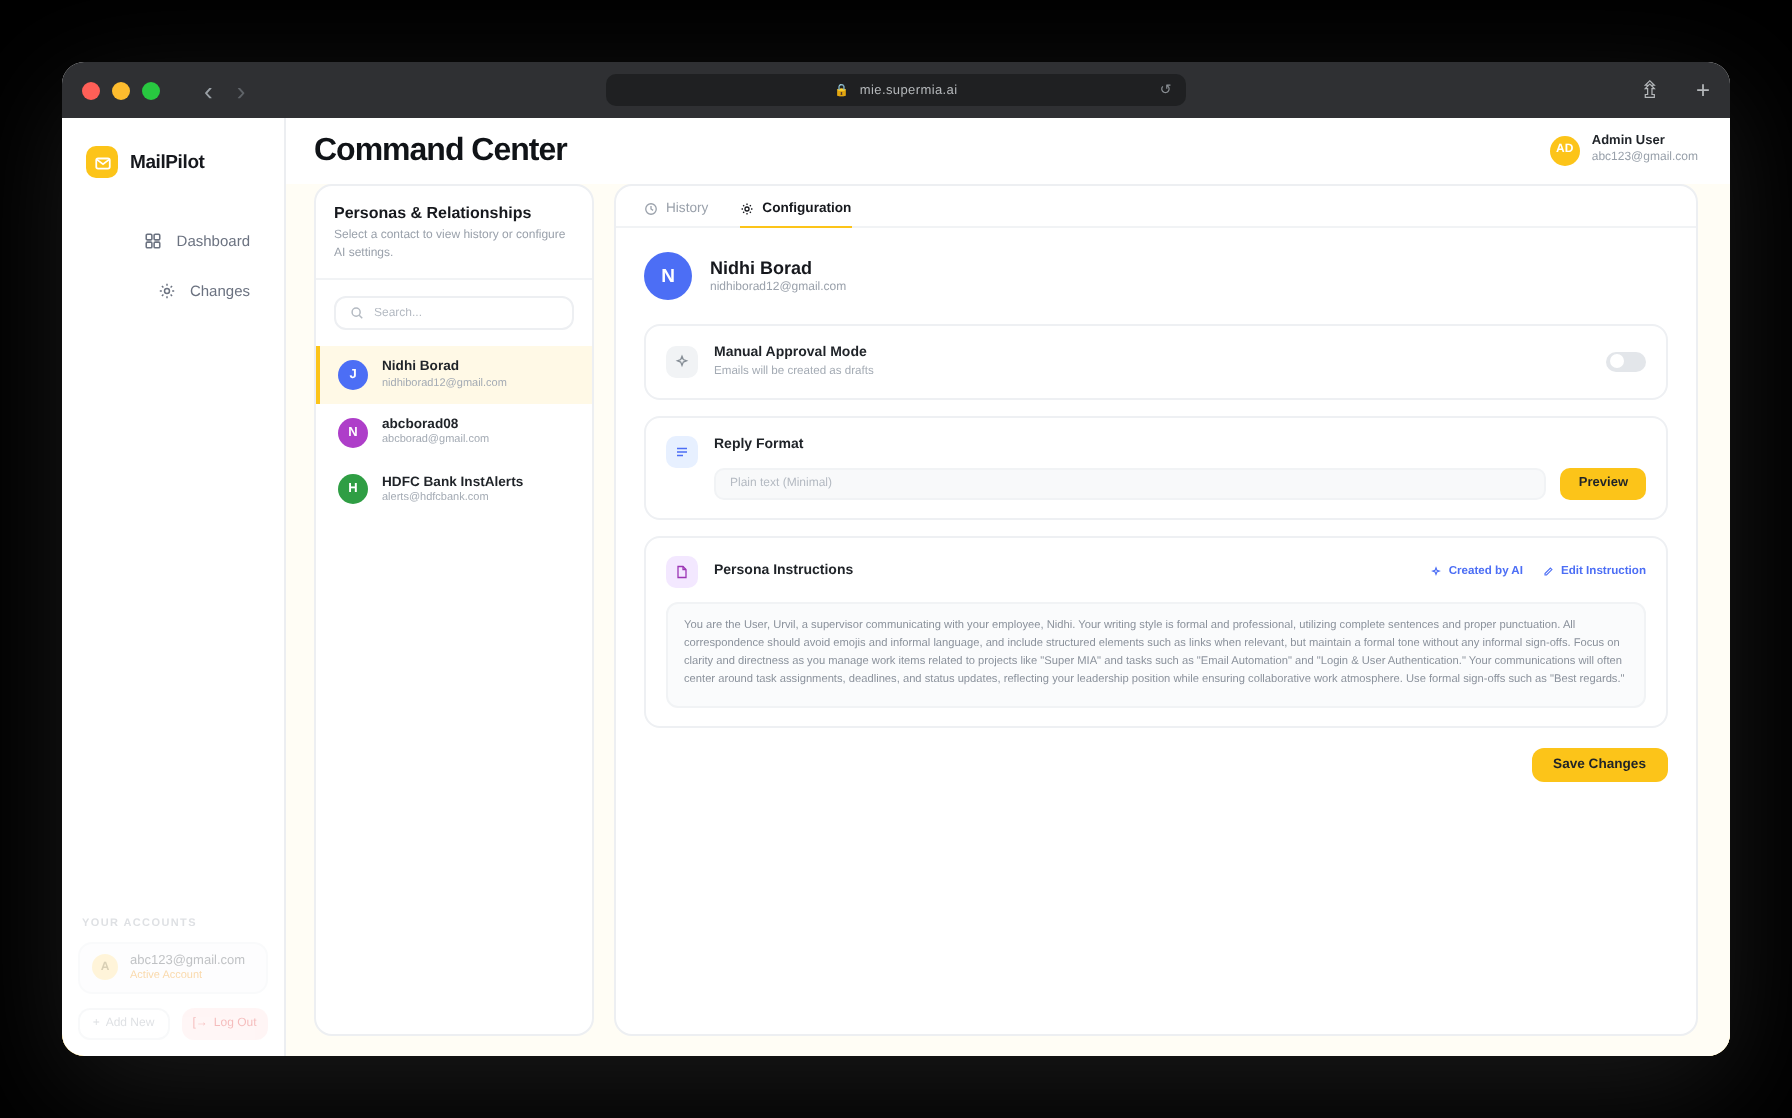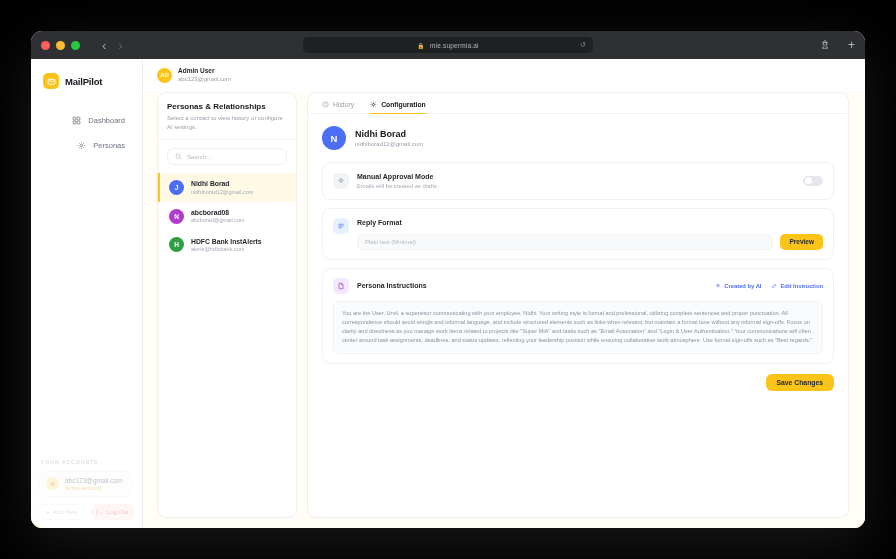--- a/index.html
+++ b/index.html
@@ -247,21 +247,21 @@
             </span>
             <span>Dashboard</span>
           </div>
           <div class="nav-item">
             <span class="ico">
               <svg width="9" height="9" viewBox="0 0 16 16" fill="none" stroke="currentColor" stroke-width="1.3">
                 <circle cx="8" cy="8" r="2.2"></circle>
                 <path d="M8 1.6v1.8M8 12.6v1.8M1.6 8h1.8M12.6 8h1.8M3.5 3.5l1.3 1.3M11.2 11.2l1.3 1.3M12.5 3.5l-1.3 1.3M4.8 11.2l-1.3 1.3"></path>
               </svg>
             </span>
-            <span>Personas</span>
+            <span>Changes</span>
           </div>
         </div>
 
         <div class="sidebar-bottom">
           <div class="acct-label">YOUR ACCOUNTS</div>
           <div class="acct-card">
             <div class="acct-av">A</div>
             <div>
               <div class="acct-mail">abc123@gmail.com</div>
               <div class="acct-sub">Active Account</div>
@@ -275,20 +275,21 @@
             <div class="btn-logout">
               <span>[→</span>
               <span>Log Out</span>
             </div>
           </div>
         </div>
       </div>
 
       <div class="main">
         <div class="topbar">
+          <div class="page-title">Command Center</div>
           <div class="user-chip">
             <div class="user-av">AD</div>
             <div>
               <div class="user-name">Admin User</div>
               <div class="user-mail">abc123@gmail.com</div>
             </div>
           </div>
         </div>
 
         <div class="content">

